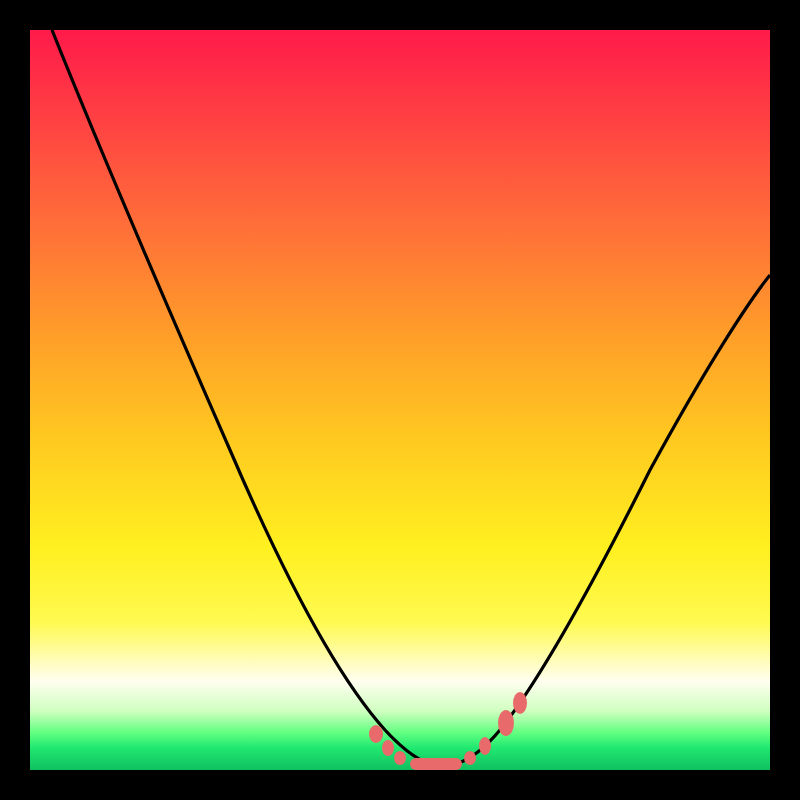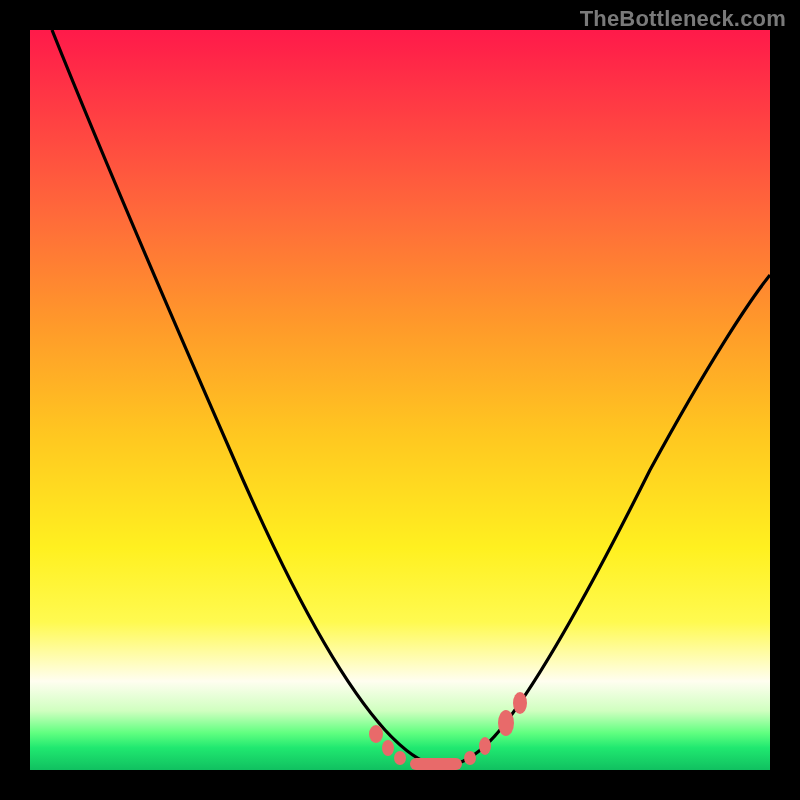--- a/index.html
+++ b/index.html
@@ -88,14 +88,13 @@
         <ellipse cx="370" cy="728" rx="6" ry="7"></ellipse>
         <rect x="380" y="728" width="52" height="12" rx="6"></rect>
         <ellipse cx="440" cy="728" rx="6" ry="7"></ellipse>
         <ellipse cx="455" cy="716" rx="6" ry="9"></ellipse>
         <ellipse cx="476" cy="693" rx="8" ry="13"></ellipse>
         <ellipse cx="490" cy="673" rx="7" ry="11"></ellipse>
       </g>
     </svg>
   </div>
 
-  <div class="watermark">TheBottleneck.com</div>
 </div>
 
 </body></html>

